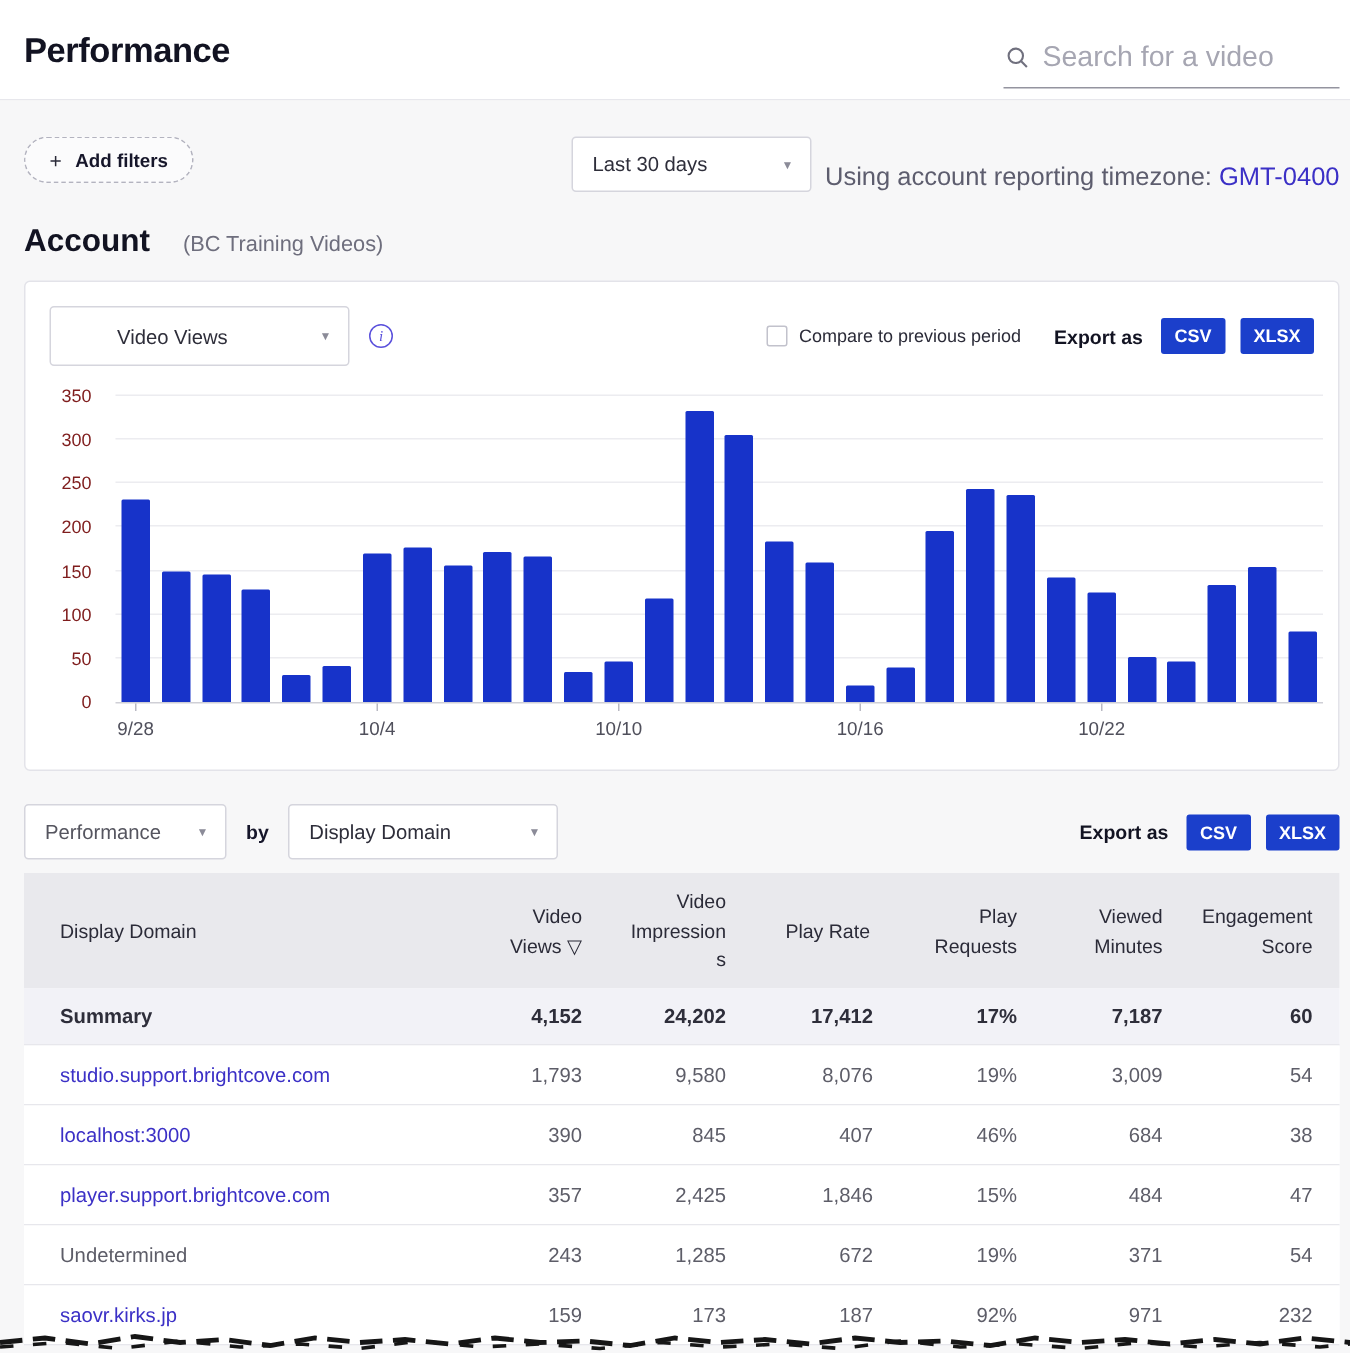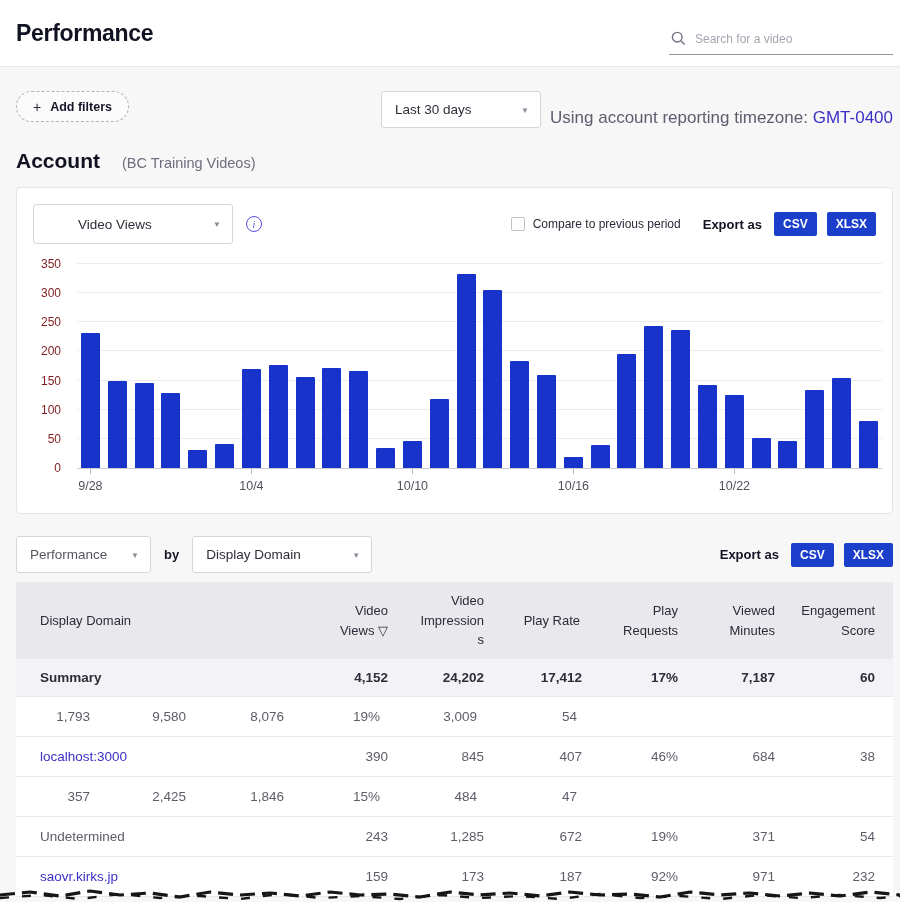--- a/index.html
+++ b/index.html
@@ -30,21 +30,21 @@
     display: flex;
     align-items: center;
     gap: 9px;
     border-bottom: 1px solid #94949f;
     padding: 6px 2px 8px 2px;
     margin-top: 14px;
   }
   .search svg { flex: 0 0 auto; }
   .search input {
     border: none; outline: none; background: transparent;
-    font-family: inherit; font-size: 12px; color: #33333e; width: 100%;
+    font-family: inherit; font-size: 19px; color: #33333e; width: 100%;
   }
   .search input::placeholder { color: #a6a6b2; }
 
   .page { background: #f7f7f8; height: 835px; padding: 24px 7px 0 16px; }
 
   .filters-row { display: flex; justify-content: space-between; align-items: flex-start; }
   .add-filters {
     display: inline-flex; align-items: center; gap: 9px;
     height: 31px; padding: 0 16px;
     background: #fbfbfc;
@@ -367,37 +367,39 @@
           <div class="tr summary">
             <div class="td col0">Summary</div>
             <div class="td col1">4,152</div>
             <div class="td col2">24,202</div>
             <div class="td col3">17,412</div>
             <div class="td col4">17%</div>
             <div class="td col5">7,187</div>
             <div class="td col6">60</div>
           </div>
           <div class="tr">
+            <div class="td col0 link">studio.support.brightcove.com</div>
             <div class="td col1">1,793</div>
             <div class="td col2">9,580</div>
             <div class="td col3">8,076</div>
             <div class="td col4">19%</div>
             <div class="td col5">3,009</div>
             <div class="td col6">54</div>
           </div>
           <div class="tr">
             <div class="td col0 link">localhost:3000</div>
             <div class="td col1">390</div>
             <div class="td col2">845</div>
             <div class="td col3">407</div>
             <div class="td col4">46%</div>
             <div class="td col5">684</div>
             <div class="td col6">38</div>
           </div>
           <div class="tr">
+            <div class="td col0 link">player.support.brightcove.com</div>
             <div class="td col1">357</div>
             <div class="td col2">2,425</div>
             <div class="td col3">1,846</div>
             <div class="td col4">15%</div>
             <div class="td col5">484</div>
             <div class="td col6">47</div>
           </div>
           <div class="tr">
             <div class="td col0">Undetermined</div>
             <div class="td col1">243</div>

